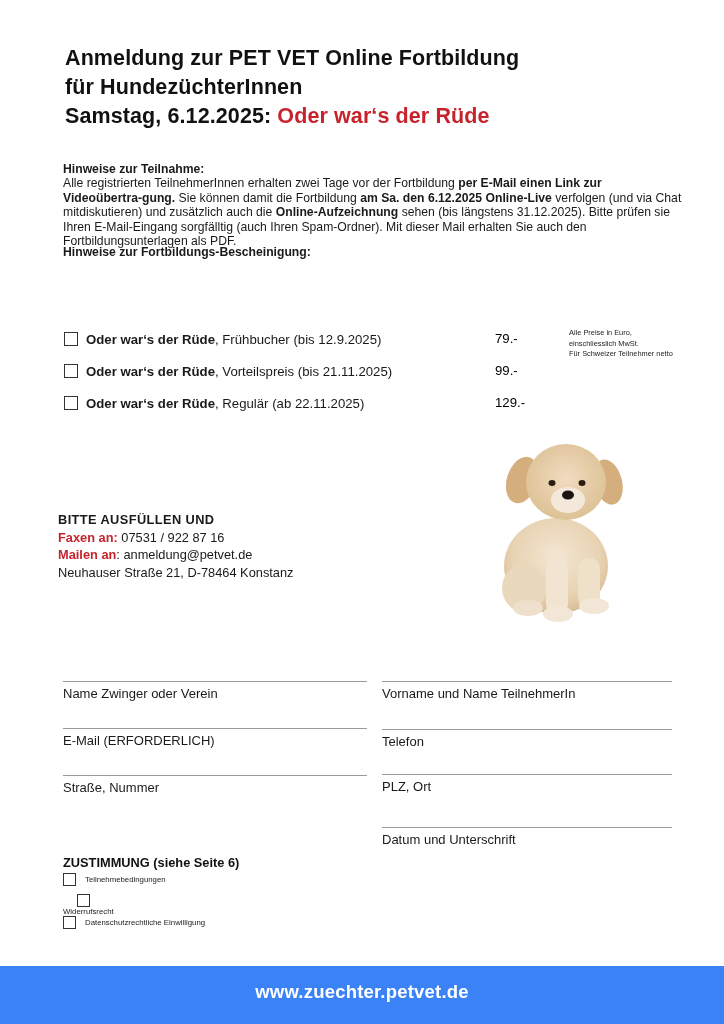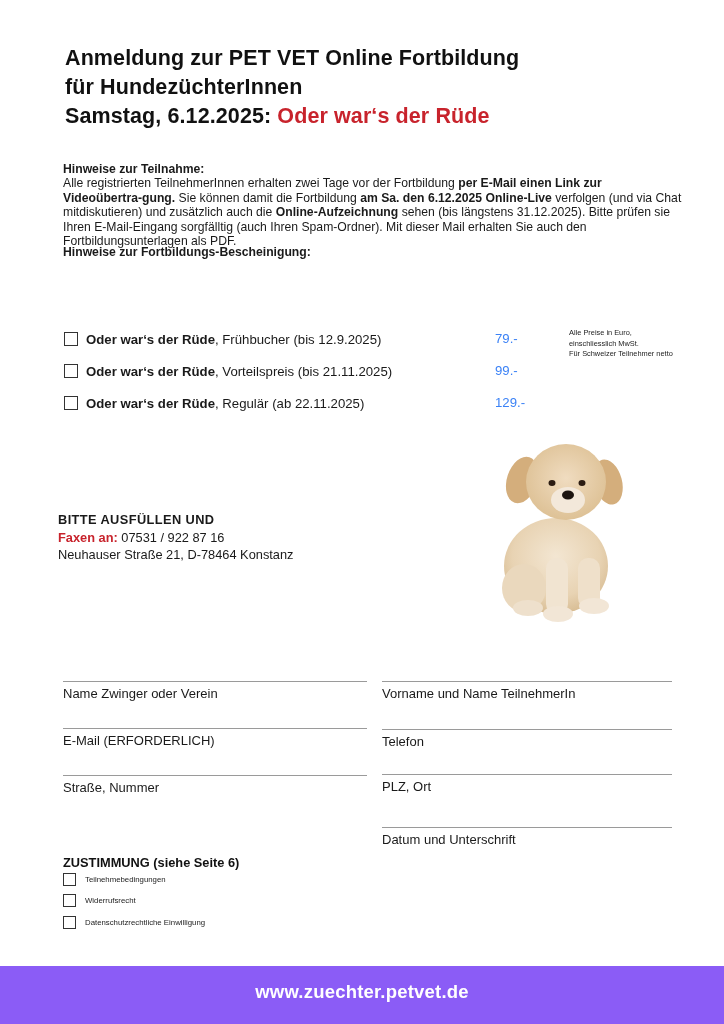--- a/index.html
+++ b/index.html
@@ -11,45 +11,45 @@
 
   .block { position: absolute; left: 63px; font-size: 12.2px; line-height: 14.4px; color: #1a1a1a; }
   .block b { font-weight: bold; }
   .block .head { font-weight: bold; }
   #hinweise1 { top: 162px; width: 620px; }
   #hinweise2 { top: 245px; width: 640px; }
 
   .opt { position: absolute; left: 64px; height: 18px; display: flex; align-items: center; font-size: 13.2px; color: #1a1a1a; }
   .chk { width: 14px; height: 14px; border: 1.3px solid #333; background: #fff; margin-right: 8px; flex: none; }
   .opt .name { font-weight: bold; }
-  .price { position: absolute; left: 495px; font-size: 13.2px; color: #3b82f6; }
+  .price { position: absolute; left: 495px; font-size: 13.2px; color: #000000; }
   #opt-0 { top: 330px; } #price-0 { top: 331px; }
   #opt-1 { top: 362px; } #price-1 { top: 363px; }
   #opt-2 { top: 394px; } #price-2 { top: 395px; }
 
   .note { position: absolute; left: 569px; top: 328px; font-size: 7.4px; line-height: 10.5px; color: #222; }
 
   .puppy { position: absolute; left: 490px; top: 438px; width: 140px; height: 186px; }
 
   .contact { position: absolute; left: 58px; top: 511px; font-size: 12.8px; line-height: 17.6px; color: #1a1a1a; }
   .contact .h { font-weight: bold; letter-spacing: 0.4px; }
   .contact .lbl { color: #c8232c; font-weight: bold; }
 
   .field { position: absolute; border-top: 1px solid #9a9a9a; padding-top: 4px; font-size: 13px; color: #1a1a1a; }
   .col-l { left: 63px; width: 304px; }
   .col-r { left: 382px; width: 290px; }
 
   .consent-head { position: absolute; left: 63px; top: 855px; font-weight: bold; font-size: 12.8px; color: #111; }
   .cons { position: absolute; left: 63px; display: flex; align-items: center; font-size: 7.8px; color: #222; }
   .cons .chk { width: 13px; height: 13px; margin-right: 9px; }
   #cons-0 { top: 873px; }
-  #cons-1 { top: 894px; }
+  #cons-1 { top: 894px; flex-direction: column; }
   #cons-2 { top: 916px; }
 
-  .footer { position: absolute; left: 0; top: 966px; width: 724px; height: 58px; background: #8b5cf6; display: flex; align-items: center; justify-content: center; }
+  .footer { position: absolute; left: 0; top: 966px; width: 724px; height: 58px; background: #3b82f6; display: flex; align-items: center; justify-content: center; }
   .footer span { color: #ffffff; font-weight: bold; font-size: 18.5px; letter-spacing: 0.2px; margin-top: -6px; }
 </style>
 </head>
 <body>
 
 <div class="title">
   <div>Anmeldung zur PET VET Online Fortbildung</div>
   <div>für HundezüchterInnen</div>
   <div><span>Samstag, 6.12.2025: </span><span class="red">Oder war‘s der Rüde</span></div>
 </div>
@@ -122,20 +122,21 @@
 
   <ellipse cx="62" cy="45" rx="3.5" ry="3" fill="#2b1c12"></ellipse>
   <ellipse cx="92" cy="45" rx="3.5" ry="3" fill="#2b1c12"></ellipse>
 
   <ellipse cx="78" cy="57" rx="6" ry="4.5" fill="#1c1410"></ellipse>
 </svg>
 
 <div class="contact">
   <div class="h">BITTE AUSFÜLLEN UND</div>
   <div><span class="lbl">Faxen an:</span><span> 07531 / 922 87 16</span></div>
+  <div><span class="lbl">Mailen an</span><span>: anmeldung@petvet.de</span></div>
   <div>Neuhauser Straße 21, D-78464 Konstanz</div>
 </div>
 
 <div class="field col-l" style="top:681px;">Name Zwinger oder Verein</div>
 <div class="field col-r" style="top:681px;">Vorname und Name TeilnehmerIn</div>
 <div class="field col-l" style="top:728px;">E-Mail (ERFORDERLICH)</div>
 <div class="field col-r" style="top:729px;">Telefon</div>
 <div class="field col-l" style="top:775px;">Straße, Nummer</div>
 <div class="field col-r" style="top:774px;">PLZ, Ort</div>
 <div class="field col-r" style="top:827px;">Datum und Unterschrift</div>

